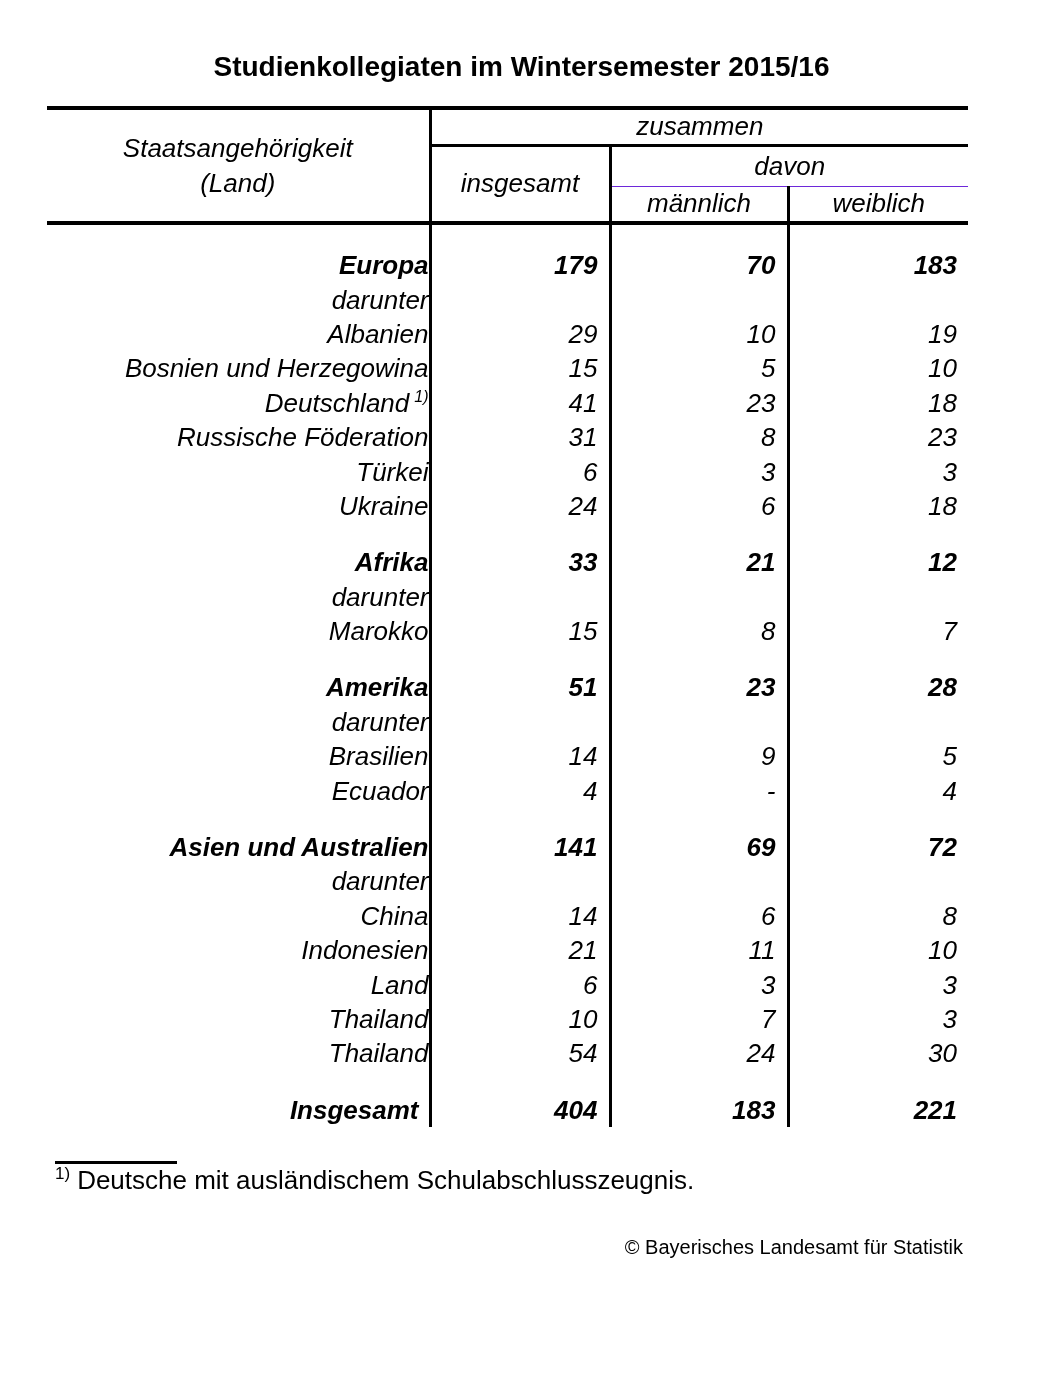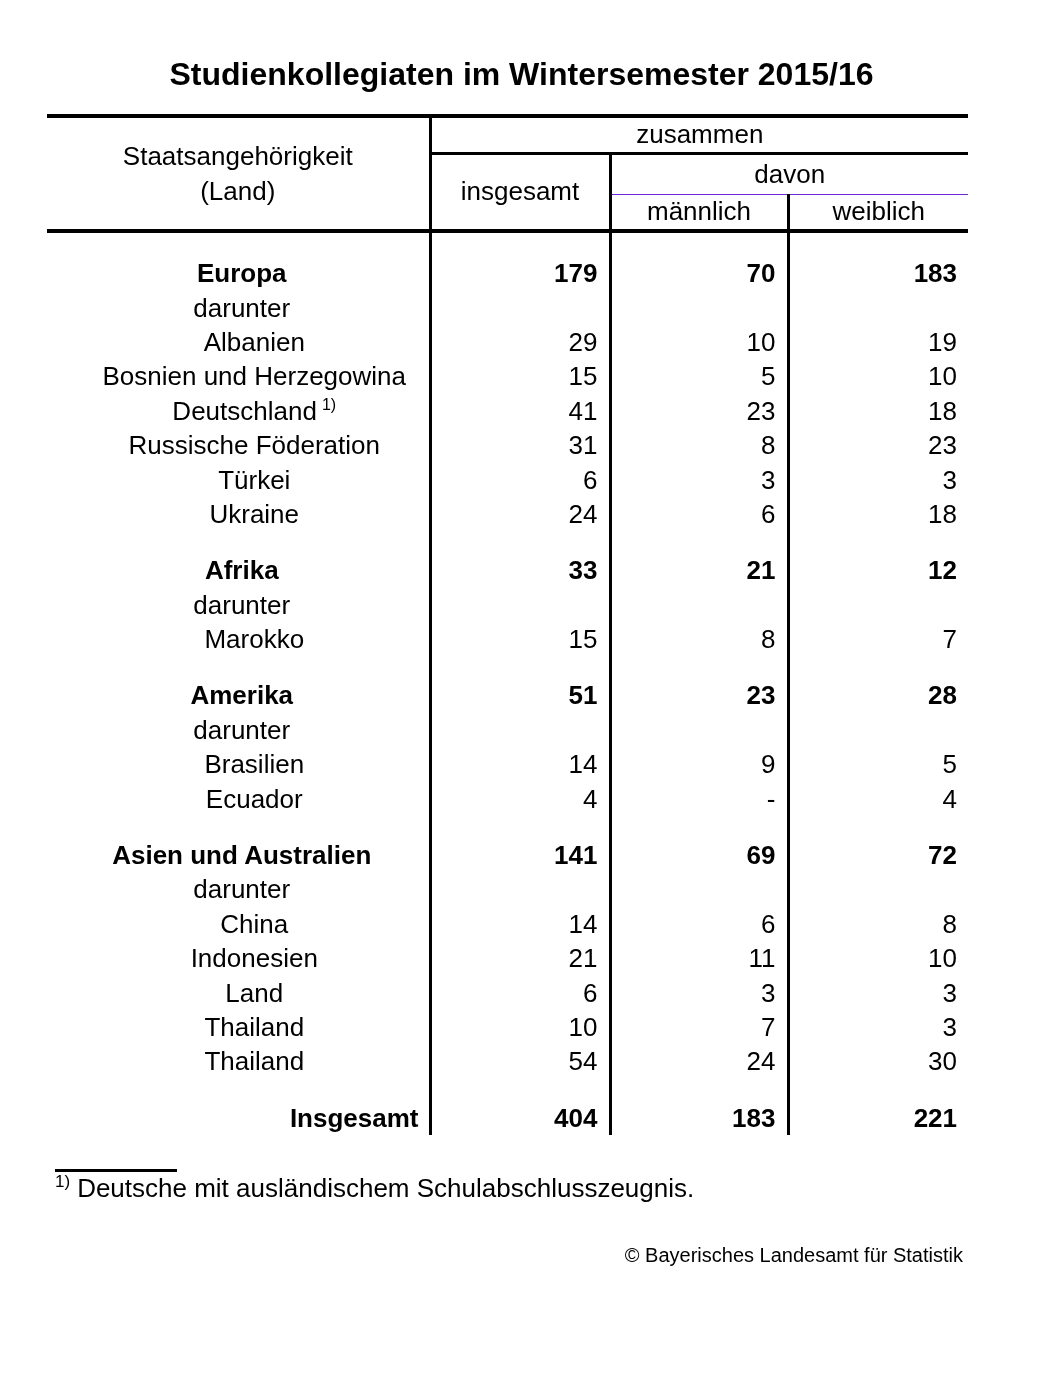--- a/index.html
+++ b/index.html
@@ -13,29 +13,29 @@
     position: relative;
     width: 1043px;
     height: 1380px;
     background: #ffffff;
     overflow: hidden;
   }
   .page-title {
     padding-top: 46px;
     text-align: center;
     font-weight: bold;
-    font-size: 32px;
+    font-size: 28px;
     line-height: 41px;
-    margin-top: 8px;
   }
   table.stat-table {
     border-collapse: collapse;
     table-layout: fixed;
     width: 921px;
     margin: 19px 0 0 47px;
+    font-style: italic;
   }
   .stat-table th {
     font-weight: normal;
     font-size: 26px;
     text-align: center;
     vertical-align: middle;
     padding: 0;
   }
   tr.h1 { height: 37px; }
   tr.h2 { height: 41px; }
@@ -69,21 +69,21 @@
     line-height: 1;
     overflow: hidden;
     white-space: nowrap;
   }
   .c-num {
     text-align: right;
     padding-right: 11px !important;
     border-left: 3px solid #000;
   }
   .c-label {
-    text-align: center;
+    text-align: right;
     padding-left: 8px !important;
   }
   tr.row-country .c-label { padding-left: 33px !important; }
   tr.row-section td, tr.row-total td { font-weight: bold; }
   tr.row-total .c-label {
     text-align: right;
     padding-left: 0 !important;
     padding-right: 10px !important;
   }
   tr.row-lead td { height: 23px; }

